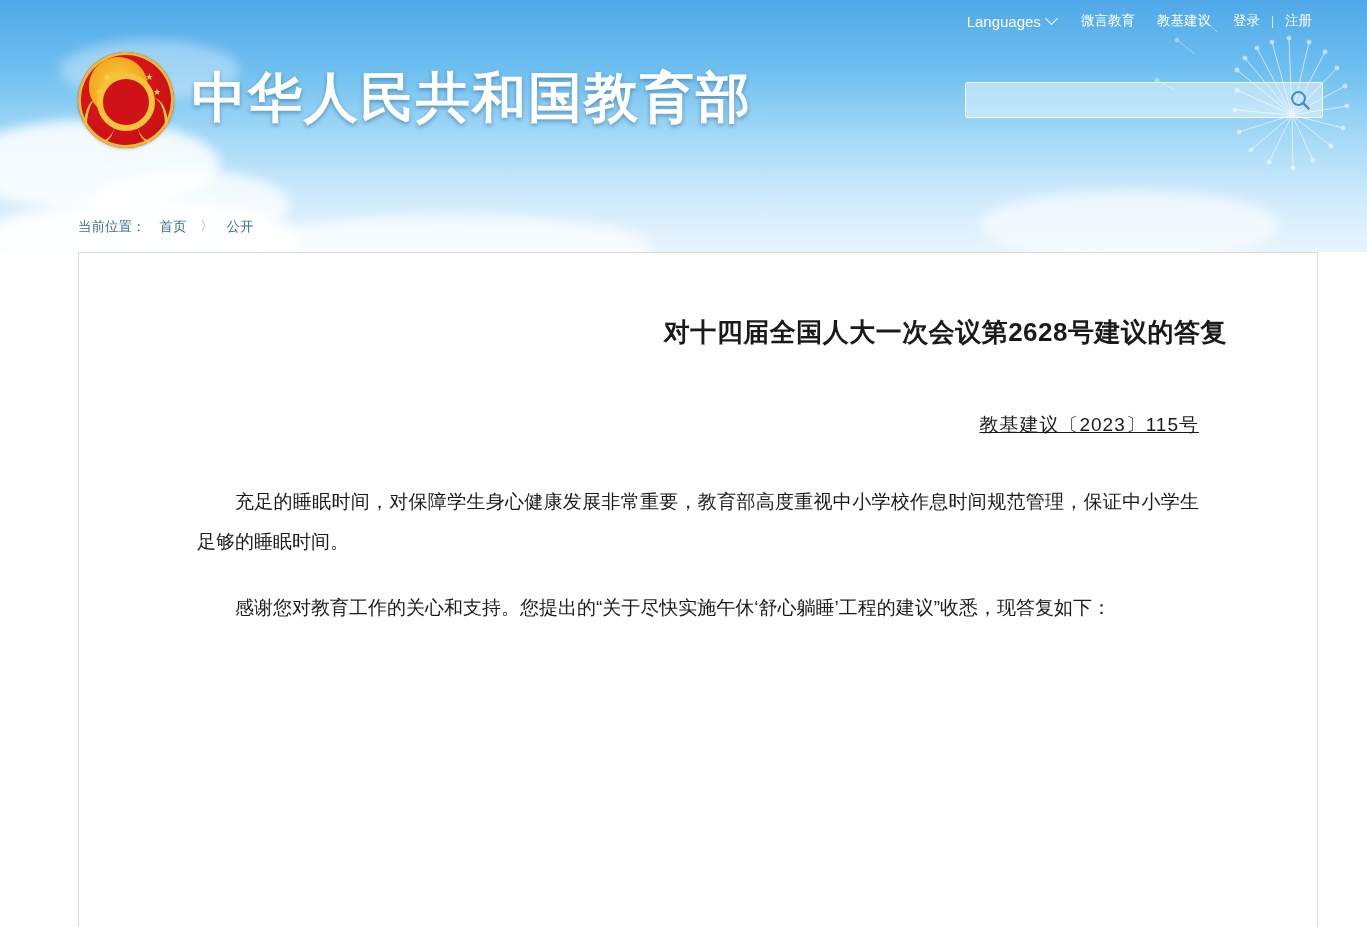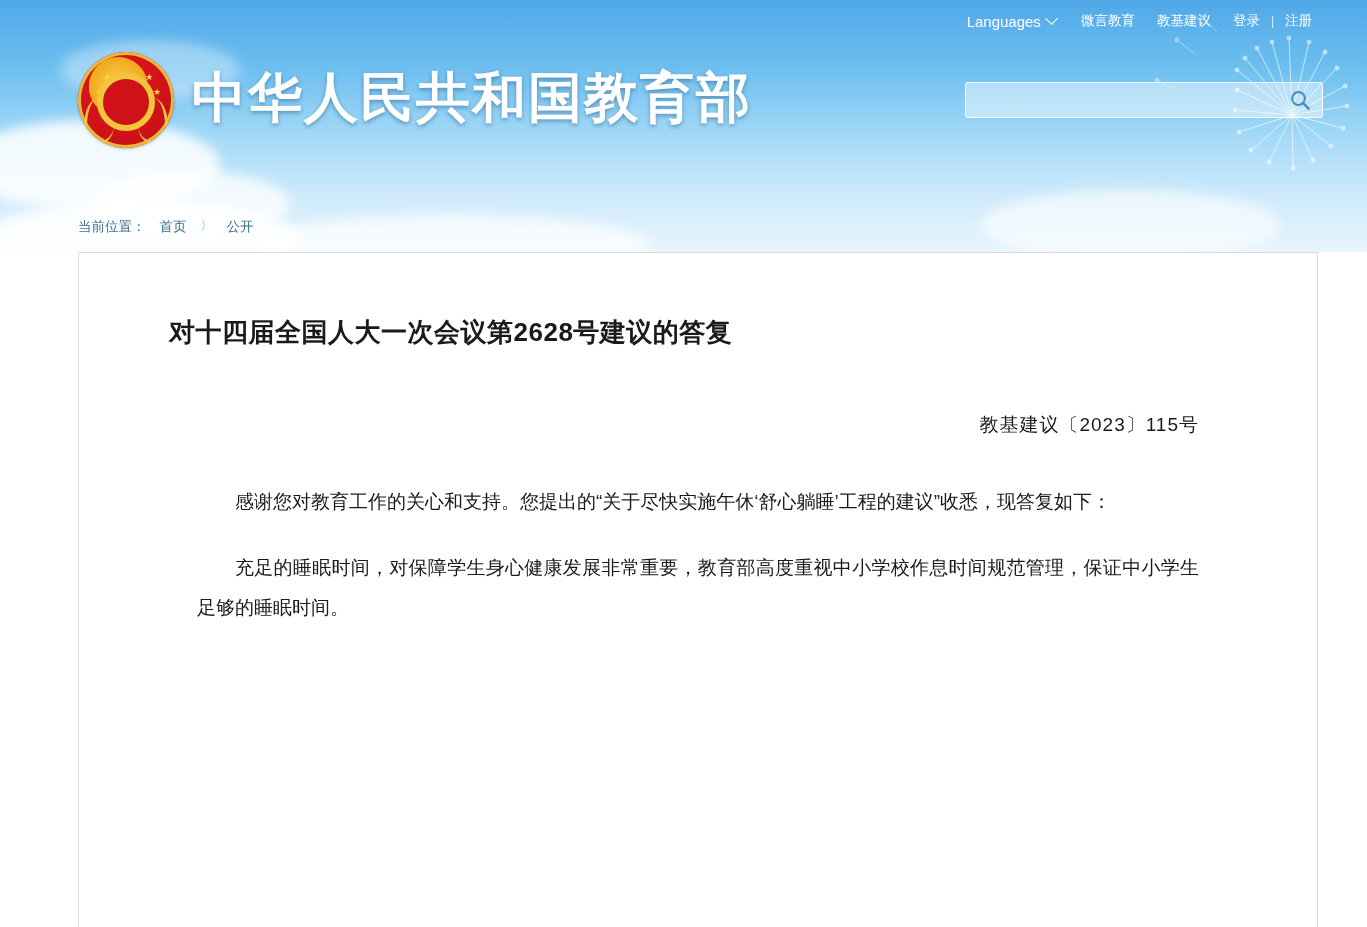--- a/index.html
+++ b/index.html
@@ -212,33 +212,34 @@
     left: 78px; top: 252px;
     width: 1240px;
     height: 675px;
     background: #ffffff;
     border: 1px solid #dcdcdc;
     border-bottom: none;
     overflow: hidden;
   }
   .doc-title {
     margin: 62px 90px 16px 90px;
-    text-align: left;
+    text-align: right;
     font-size: 26px;
     font-weight: bold;
     color: #1a1a1a;
     letter-spacing: 0.5px;
     font-family: "Liberation Sans", "DejaVu Sans", sans-serif;
   }
   .doc-number {
     margin: 62px 118px 0 0;
     text-align: right;
     font-size: 19px;
     color: #1a1a1a;
     letter-spacing: 1px;
+    text-decoration: underline;
   }
   .doc-body {
     margin: 44px 118px 0 118px;
     font-size: 19px;
     line-height: 40px;
     color: #1a1a1a;
     text-align: justify;
   }
   .doc-body p {
     margin: 0 0 26px 0;
@@ -356,16 +357,16 @@
     <a href="#">首页</a>
     <span class="sep">〉</span>
     <a href="#">公开</a>
   </div>
 </div>
 
 <div class="content-frame">
   <div class="doc-title">对十四届全国人大一次会议第2628号建议的答复</div>
   <div class="doc-number">教基建议〔2023〕115号</div>
   <div class="doc-body">
+    <p>充足的睡眠时间，对保障学生身心健康发展非常重要，教育部高度重视中小学校作息时间规范管理，保证中小学生足够的睡眠时间。</p>
     <p>感谢您对教育工作的关心和支持。您提出的“关于尽快实施午休‘舒心躺睡’工程的建议”收悉，现答复如下：</p>
-    <p>充足的睡眠时间，对保障学生身心健康发展非常重要，教育部高度重视中小学校作息时间规范管理，保证中小学生足够的睡眠时间。</p>
   </div>
 </div>
 
 </body></html>

